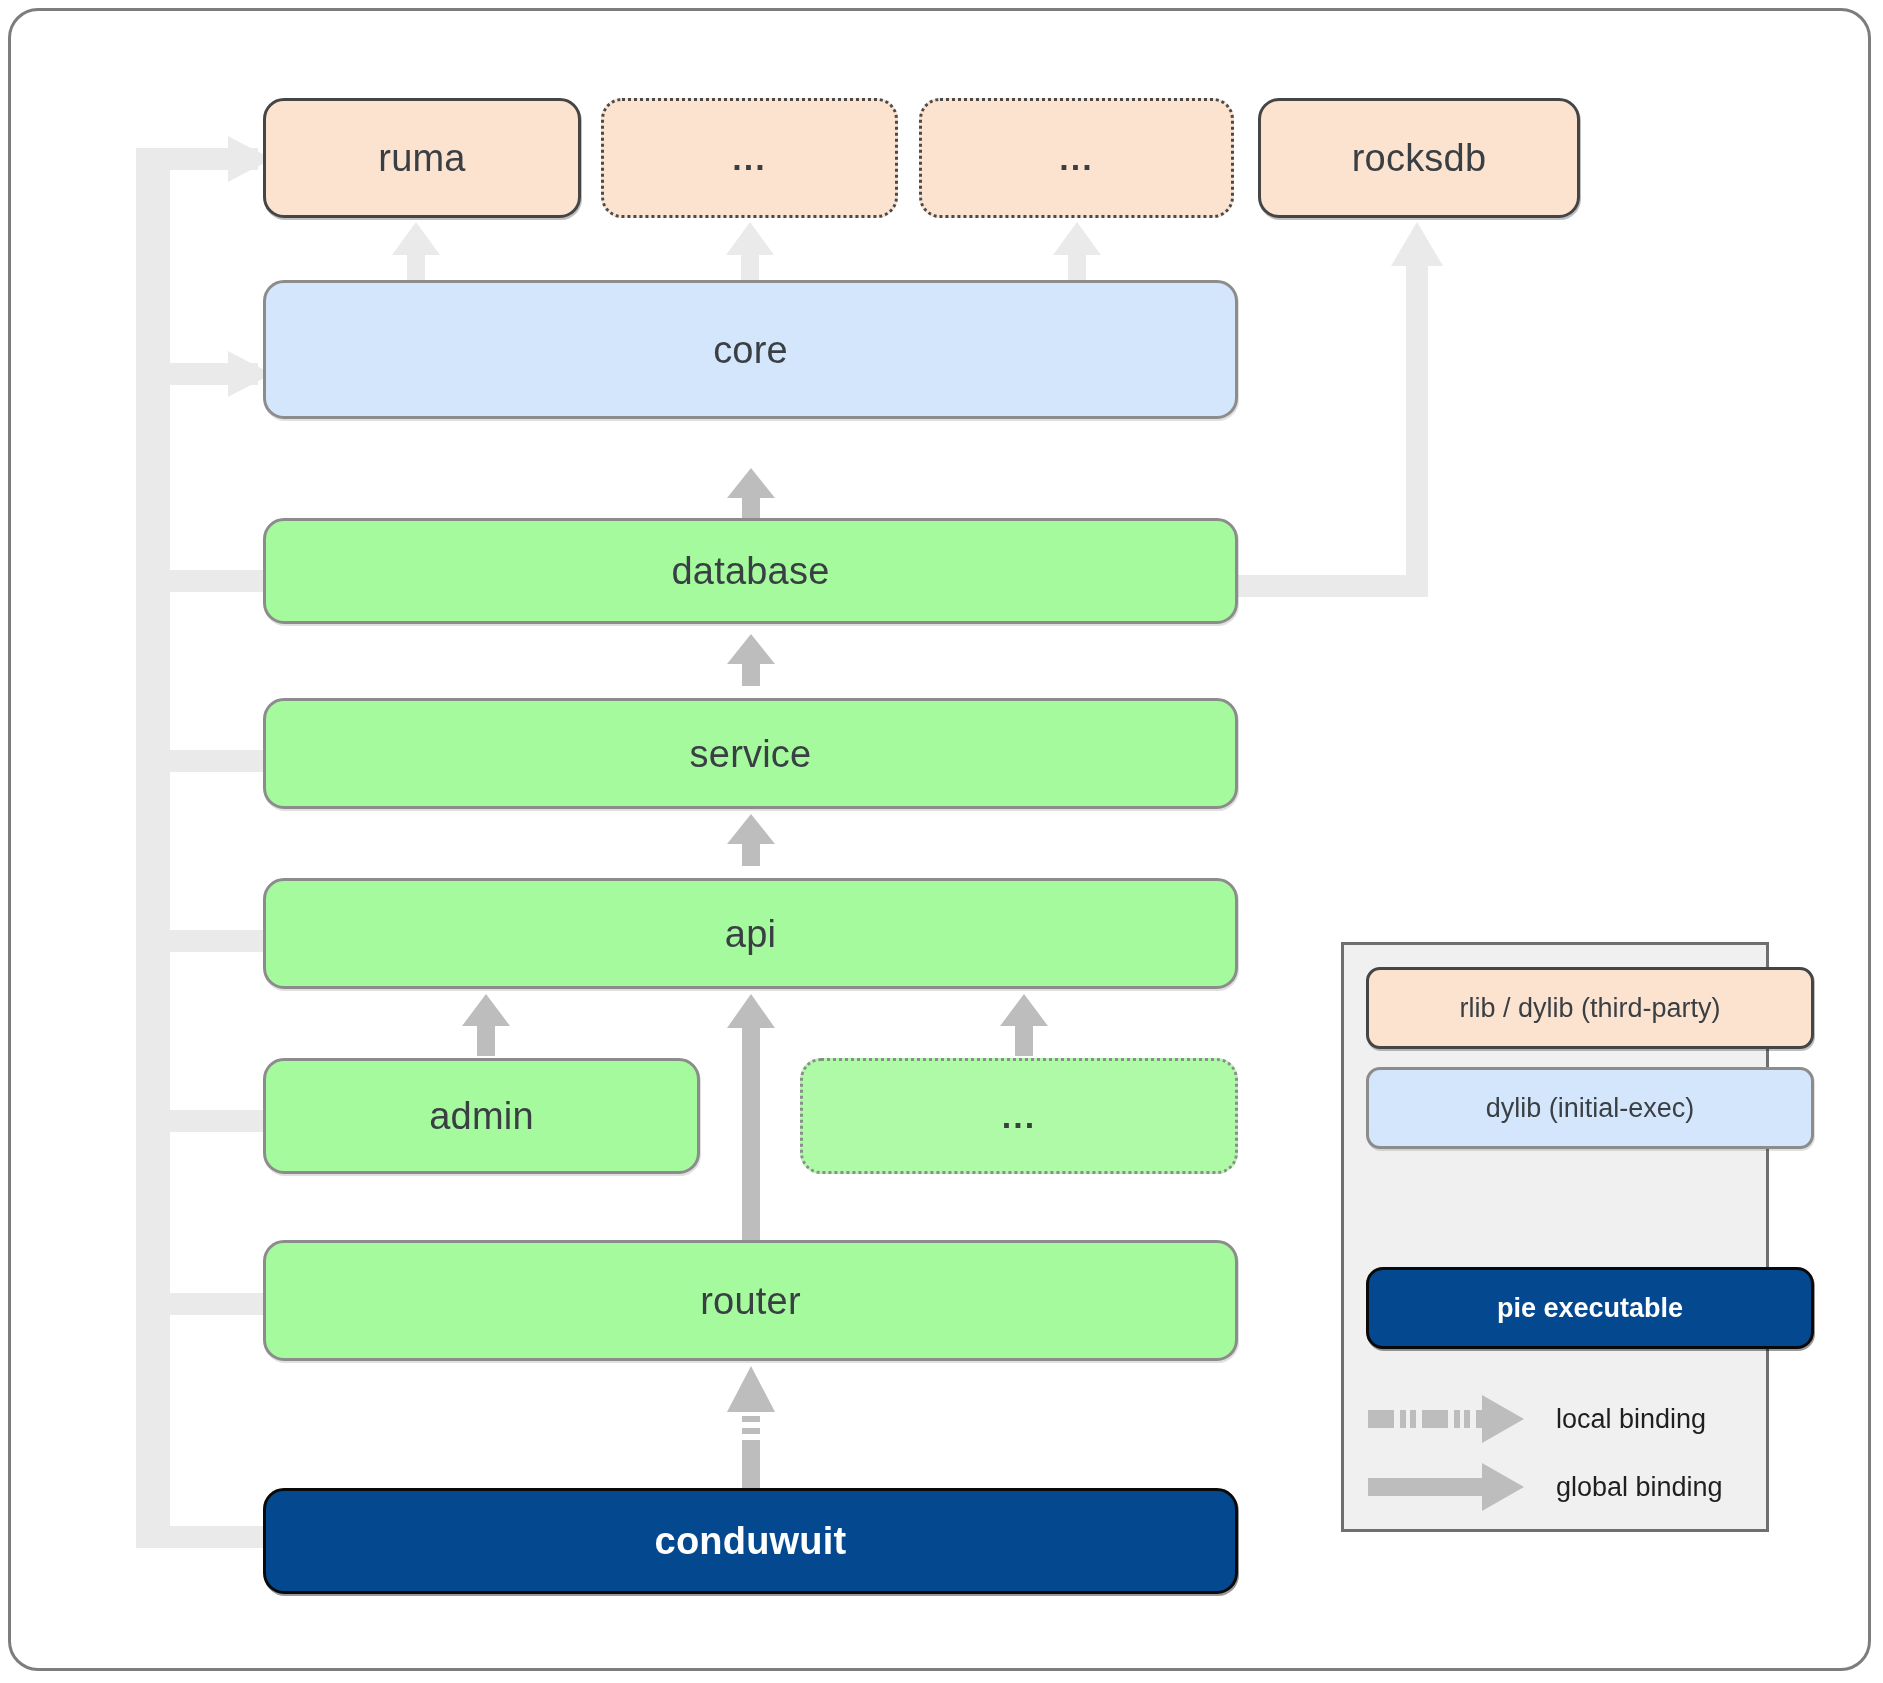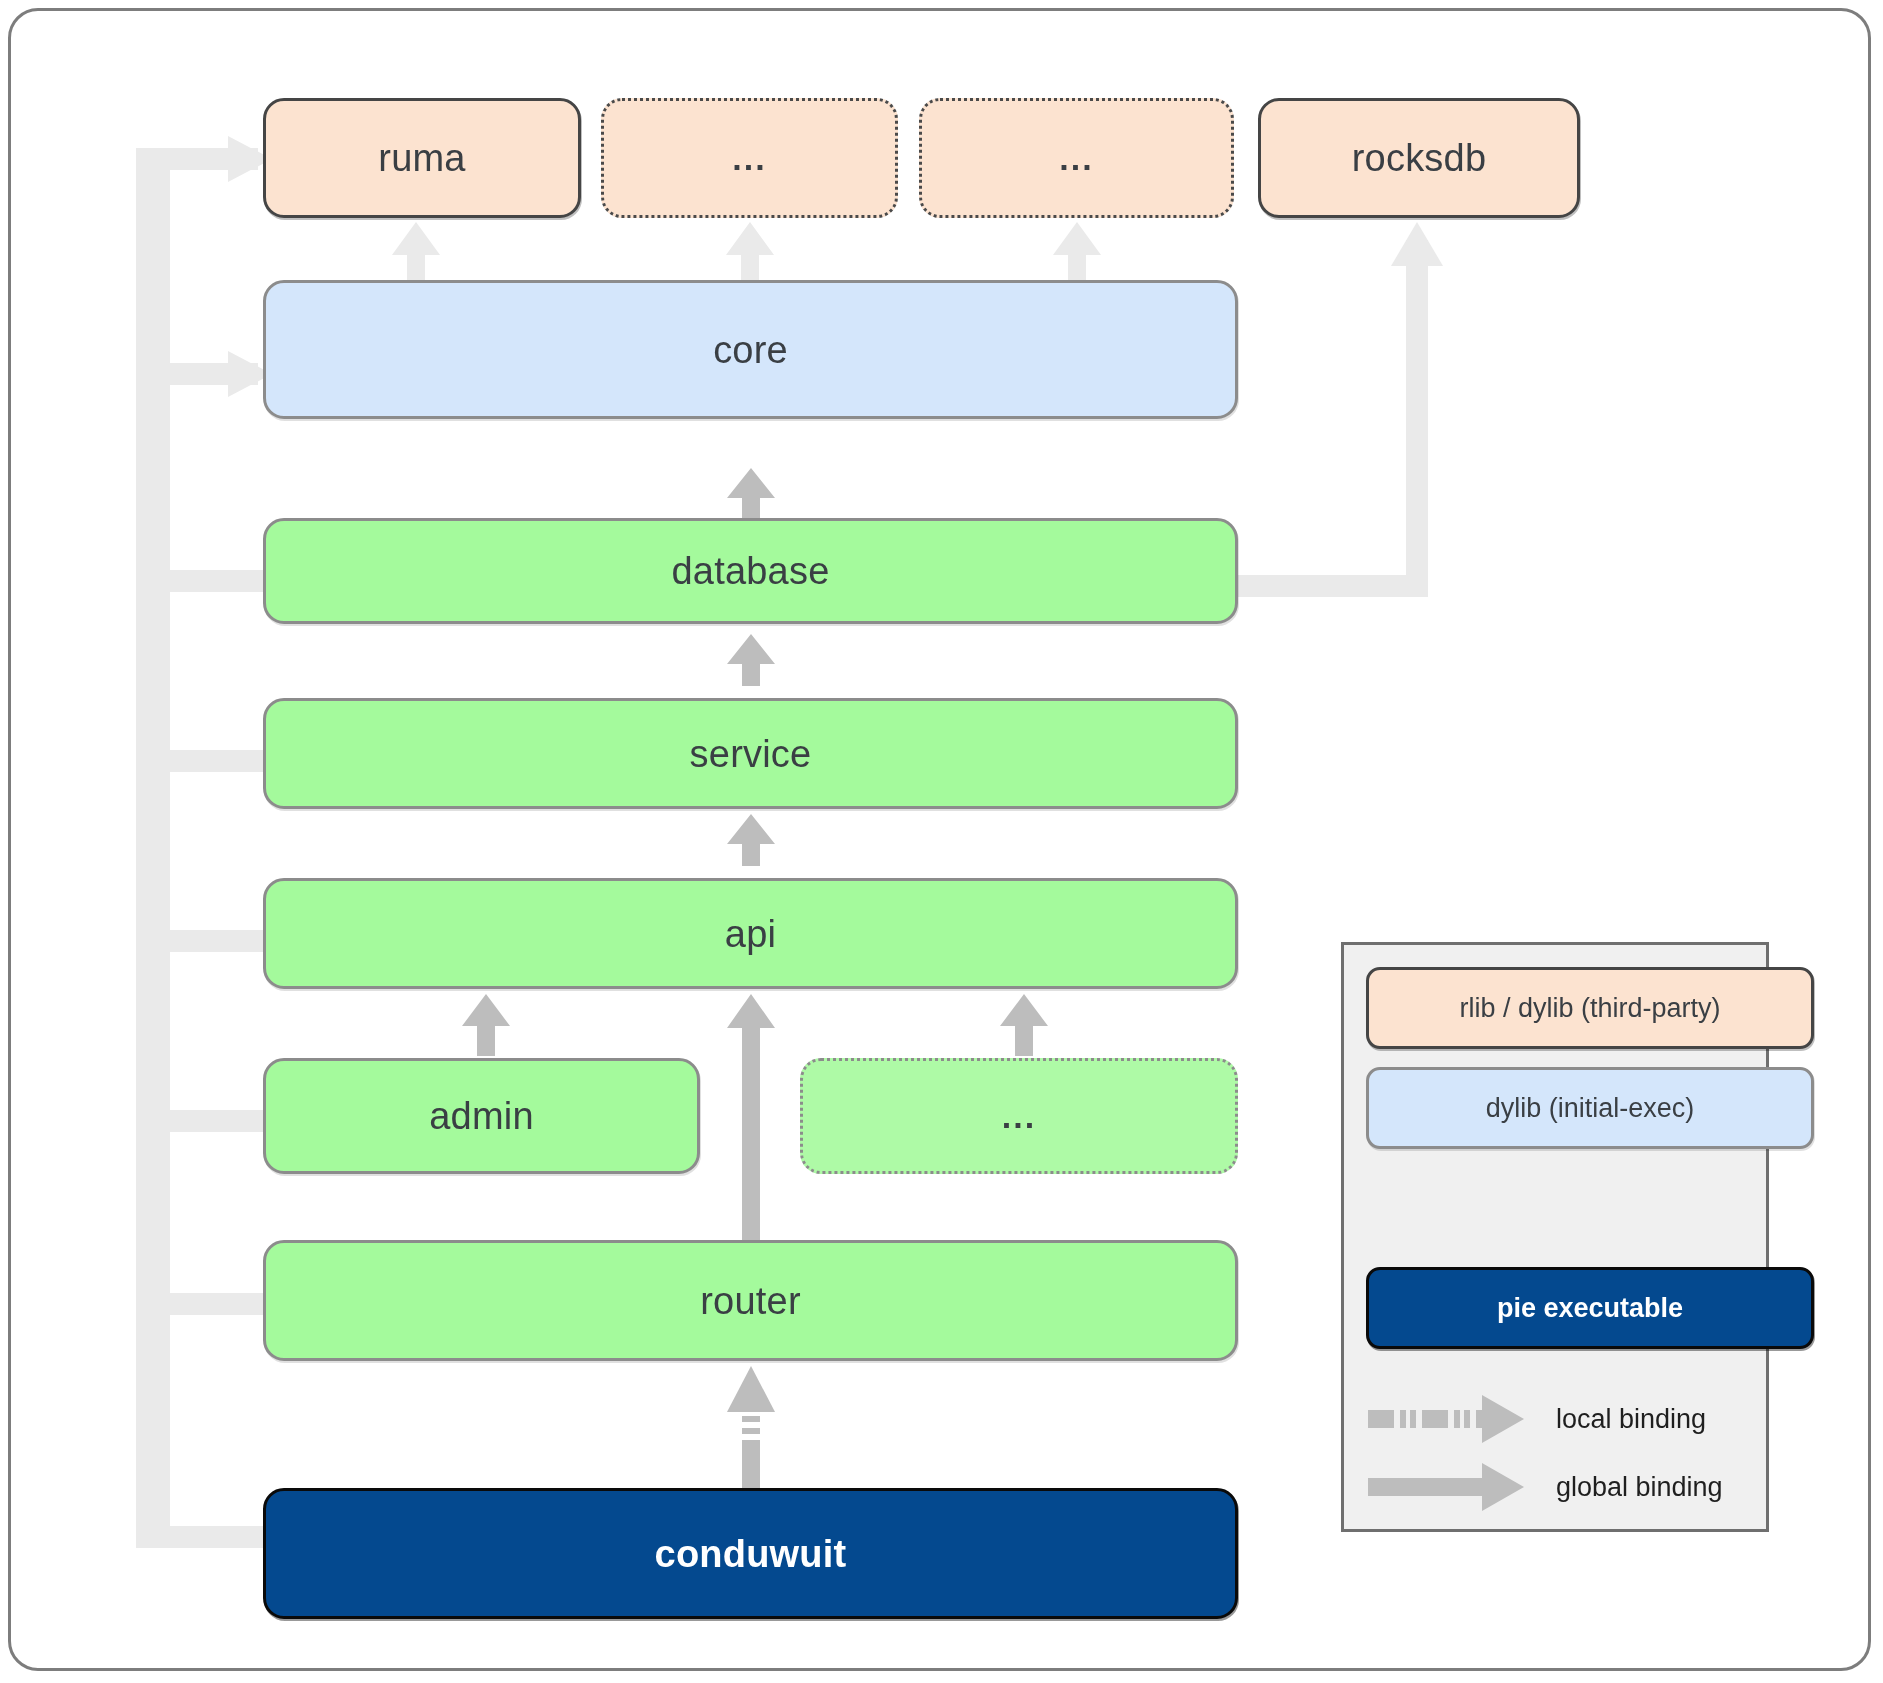--- a/index.html
+++ b/index.html
@@ -297,36 +297,36 @@
 
   <div class="uparrow" style="left:727px; top:1366px;">
     <svg width="48" height="122" viewBox="0 0 48 122">
       <polygon points="24,0 48,46 0,46" fill="#bdbdbd"></polygon>
       <rect x="15" y="50" width="18" height="6" fill="#bdbdbd"></rect>
       <rect x="15" y="62" width="18" height="6" fill="#bdbdbd"></rect>
       <rect x="15" y="74" width="18" height="48" fill="#bdbdbd"></rect>
     </svg>
   </div>
 
-  <div class="node n-pie" style="left:263px; top:1488px; width:975px; height:131px;">
+  <div class="node n-pie" style="left:263px; top:1488px; width:975px; height:106px;">
     <span class="lbl">conduwuit</span>
   </div>
 
   <div class="legend">
 
     <div class="legend-box n-third" style="top:22px;">
       <span class="lbl">rlib / dylib (third-party)</span>
     </div>
 
     <div class="legend-box n-initialexec" style="top:122px;">
       <span class="lbl">dylib (initial-exec)</span>
     </div>
 
 
-    <div class="legend-box n-pie" style="top:322px;">
+    <div class="legend-box n-pie" style="top:322px;border-radius:17px;">
       <span class="lbl">pie executable</span>
     </div>
 
     <div class="legend-row" style="top:444px;">
       <span class="glyph">
         <svg width="160" height="52" viewBox="0 0 160 52">
           <rect x="2" y="17" width="26" height="18" fill="#bdbdbd"></rect>
           <rect x="34" y="17" width="6" height="18" fill="#bdbdbd"></rect>
           <rect x="44" y="17" width="6" height="18" fill="#bdbdbd"></rect>
           <rect x="56" y="17" width="26" height="18" fill="#bdbdbd"></rect>

